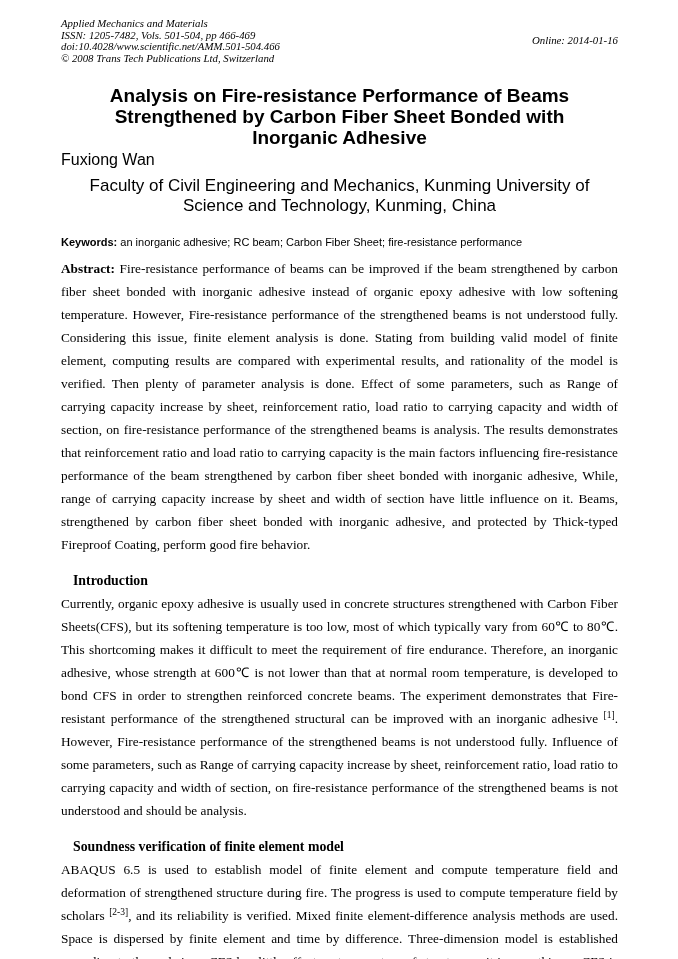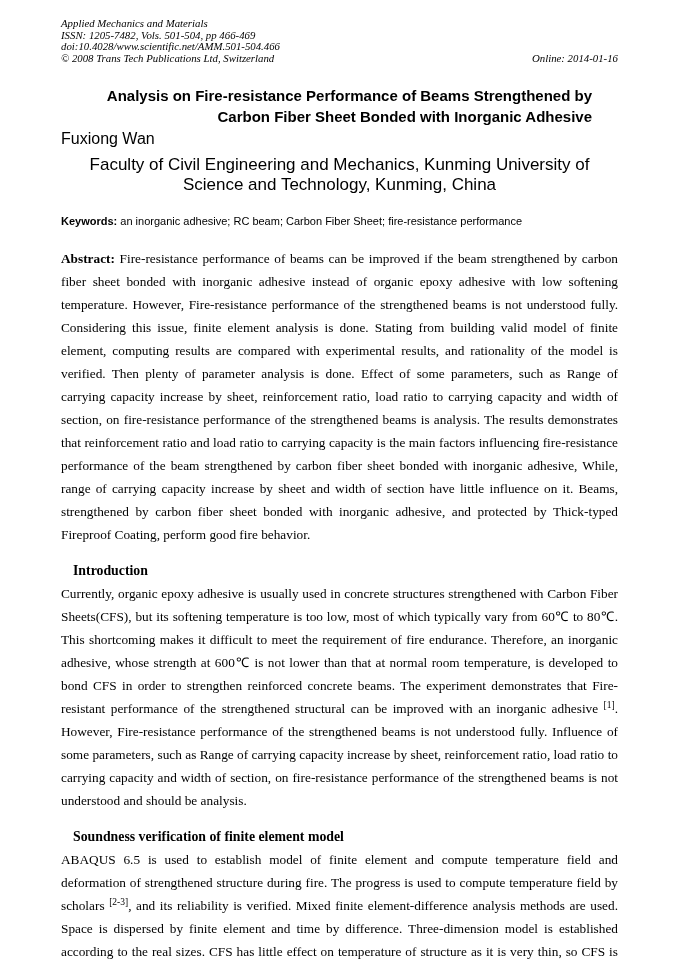--- a/index.html
+++ b/index.html
@@ -11,36 +11,36 @@
     background: #ffffff;
     box-sizing: border-box;
     padding: 18px 60px 0 61px;
     color: #000000;
     overflow: hidden;
   }
   
   .journal-header {
     display: flex;
     justify-content: space-between;
-    align-items: flex-end;
+    align-items: center;
     font-family: "Liberation Serif", serif;
     font-style: italic;
     font-size: 10.8px;
     line-height: 11.5px;
     gap: 8px;
   }
   .journal-header .left div { white-space: nowrap; }
   .journal-header .right { white-space: nowrap; }
   
   .paper-title {
     font-family: "Liberation Sans", sans-serif;
     font-weight: bold;
-    font-size: 15px;
+    font-size: 19px;
     line-height: 21px;
-    text-align: right;
+    text-align: center;
     margin: 21px auto 0;
     max-width: 505px;
   }
   .author {
     font-family: "Liberation Sans", sans-serif;
     font-size: 16px;
     line-height: 21px;
     text-align: left;
     margin-top: 1px;
   }
@@ -61,21 +61,21 @@
   }
   .keywords .kw-label { font-weight: bold; }
   
   .body-text {
     font-family: "Liberation Serif", serif;
     font-size: 13.3px;
     line-height: 23px;
     text-align: justify;
     margin: 0;
   }
-  .abstract-para { margin-top: 18px; }
+  .abstract-para { margin-top: 7px; }
   .section-heading {
     font-family: "Liberation Serif", serif;
     font-size: 13.8px;
     line-height: 23px;
     font-weight: bold;
     margin: 13px 12px 0;
     text-align: left;
   }
   .inline-label { font-weight: bold; }
   sup.cite {

